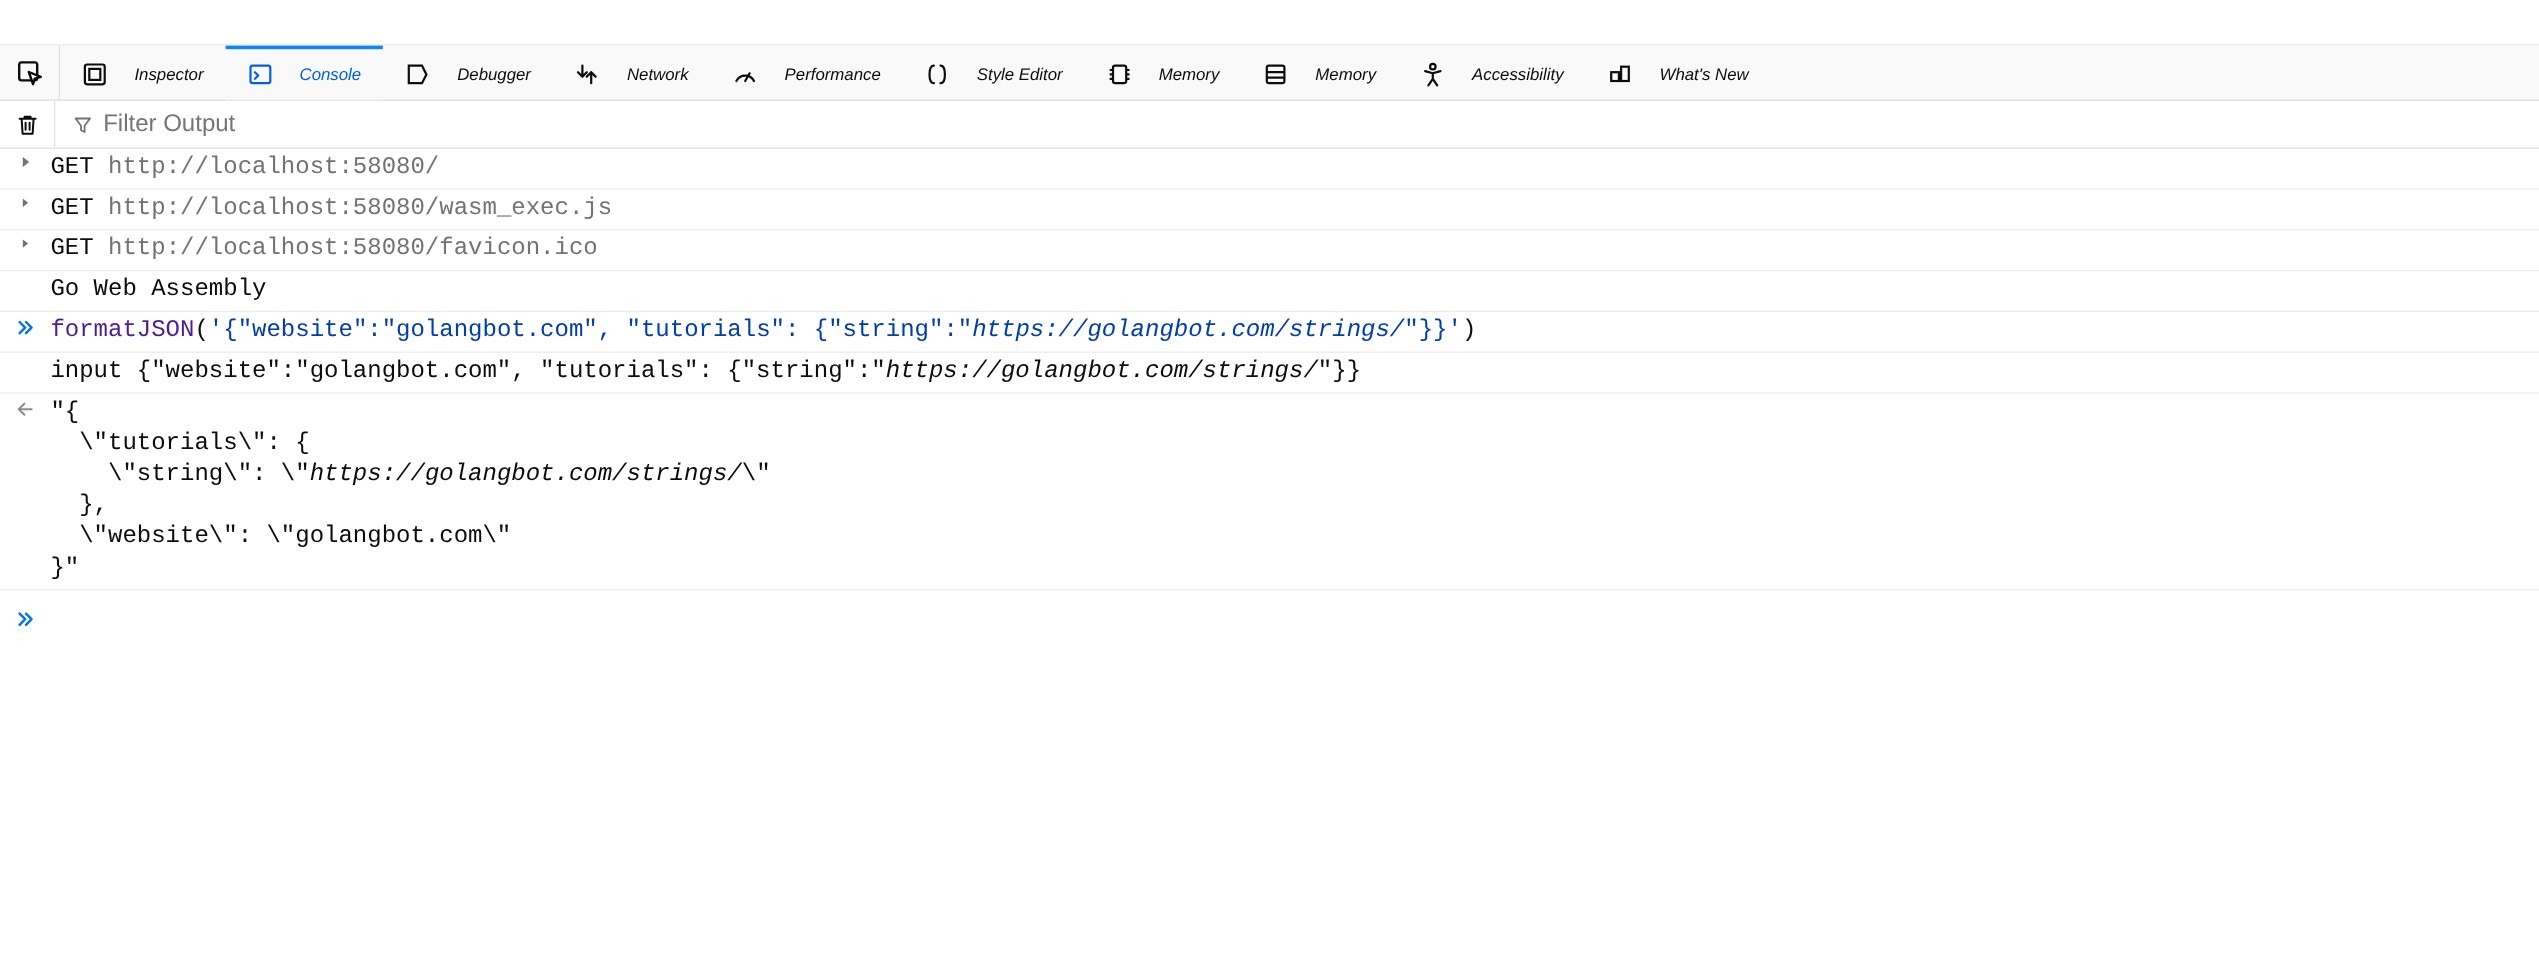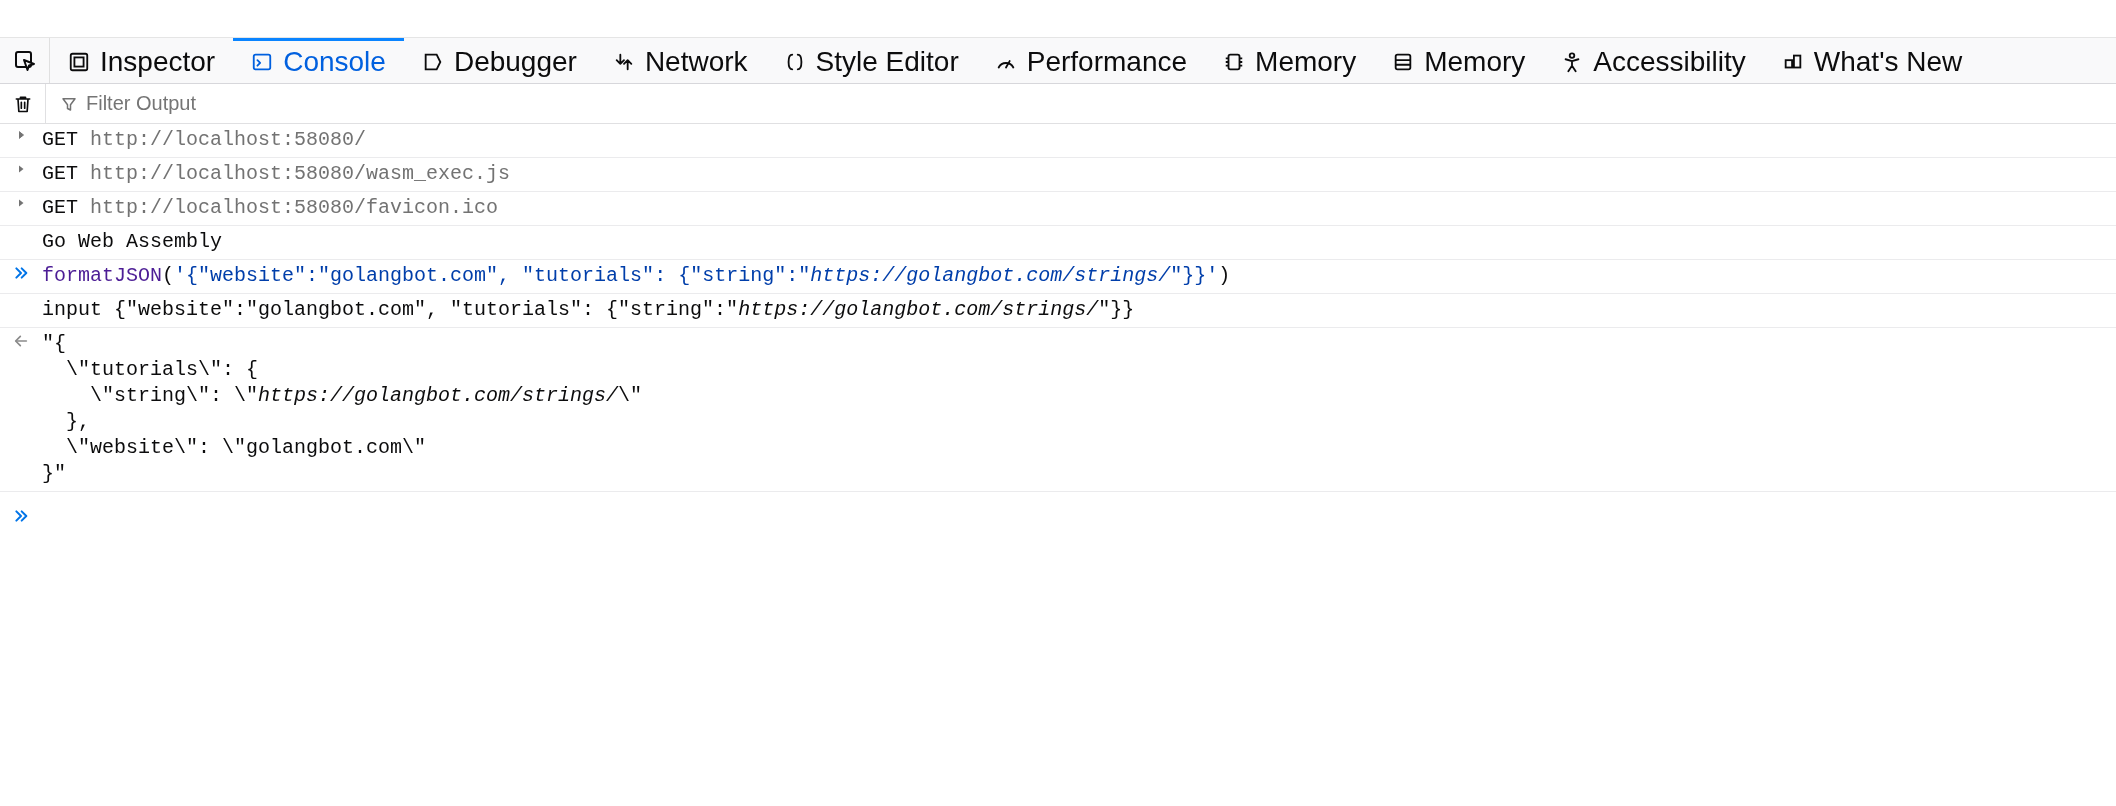--- a/index.html
+++ b/index.html
@@ -1,20 +1,20 @@
 <!DOCTYPE html>
 <html><head>
 <meta charset="utf-8">
 <style>
   * { box-sizing: border-box; margin: 0; padding: 0; }
   html, body { width: 2116px; height: 806px; font-family: -apple-system, BlinkMacSystemFont, "Segoe UI", Helvetica, Arial, sans-serif; background: #fff; color: #0c0c0d; }
   .blank-top { height: 38px; background: #fff; border-bottom: 1px solid #e5e5e5; }
   .tabbar { display: flex; align-items: stretch; height: 46px; background: #f9f9fa; border-bottom: 1px solid #d7d7db; }
   .tabbar .picker { display:flex; align-items:center; justify-content:center; width:50px; border-right:1px solid #e0e0e0; }
-  .tab { display:flex; align-items:center; gap:10px; padding:0 18px; font-size:28px; color:#0c0c0d; cursor:pointer; border-top:3px solid transparent; }
+  .tab { display:flex; align-items:center; gap:22px; padding:0 18px; font-size:14px; color:#0c0c0d; cursor:pointer; border-top:3px solid transparent;font-style:italic; }
   .tab.active { color:#0060df; border-top:3px solid #0a84ff; background:#f9f9fa; }
   .tab .ico { display:flex; align-items:center; }
   .filterbar { display:flex; align-items:center; height:40px; border-bottom:1px solid #e0e0e2; background:#fff; }
   .filterbar .trash { width:46px; display:flex; align-items:center; justify-content:center; border-right:1px solid #e0e0e2; height:100%; }
   .filterbar .filter { display:flex; align-items:center; gap:8px; padding:0 14px; color:#737373; font-size:20px; flex:1; }
   .filterbar input { border:none; outline:none; font-size:20px; color:#737373; width:400px; background:transparent; }
   .rows { }
   .row { display:flex; align-items:flex-start; border-bottom:1px solid #ebebed; padding:3px 12px 4px 0; min-height:31px; font-family: "SFMono-Regular", Menlo, Consolas, "Liberation Mono", monospace; font-size:20px; line-height:1.3; }
   .gutter { width:42px; display:flex; align-items:flex-start; justify-content:center; color:#8a8a8a; padding-top:2px; }
   .content { flex:1; padding-right:12px; white-space:pre; }
@@ -78,35 +78,35 @@
           <path d="M8 4 L8 14 M8 14 L4 10 M8 14 L12 10" stroke="#0c0c0d" stroke-width="2" stroke-linecap="round" stroke-linejoin="round"></path>
           <path d="M16 20 L16 10 M16 10 L12 14 M16 10 L20 14" stroke="#0c0c0d" stroke-width="2" stroke-linecap="round" stroke-linejoin="round"></path>
         </svg>
     </span>
     <span>Network</span>
   </div>
 
   <div class="tab">
     <span class="ico">
       <svg width="22" height="22" viewBox="0 0 24 24" fill="none">
+          <path d="M4 18 A 9 9 0 0 1 20 18" stroke="#0c0c0d" stroke-width="2" fill="none" stroke-linecap="round"></path>
+          <path d="M12 18 L16 11" stroke="#0c0c0d" stroke-width="2" stroke-linecap="round"></path>
+        </svg>
+    </span>
+    <span>Performance</span>
+  </div>
+
+  <div class="tab">
+    <span class="ico">
+      <svg width="22" height="22" viewBox="0 0 24 24" fill="none">
           <path d="M9 4 C5 4 5 9 5 12 C5 15 5 20 9 20" stroke="#0c0c0d" stroke-width="2" fill="none" stroke-linecap="round"></path>
           <path d="M15 4 C19 4 19 9 19 12 C19 15 19 20 15 20" stroke="#0c0c0d" stroke-width="2" fill="none" stroke-linecap="round"></path>
         </svg>
     </span>
     <span>Style Editor</span>
-  </div>
-
-  <div class="tab">
-    <span class="ico">
-      <svg width="22" height="22" viewBox="0 0 24 24" fill="none">
-          <path d="M4 18 A 9 9 0 0 1 20 18" stroke="#0c0c0d" stroke-width="2" fill="none" stroke-linecap="round"></path>
-          <path d="M12 18 L16 11" stroke="#0c0c0d" stroke-width="2" stroke-linecap="round"></path>
-        </svg>
-    </span>
-    <span>Performance</span>
   </div>
 
   <div class="tab">
     <span class="ico">
       <svg width="22" height="22" viewBox="0 0 24 24" fill="none">
           <rect x="6" y="4" width="12" height="16" rx="2" stroke="#0c0c0d" stroke-width="2"></rect>
           <path d="M3 8 H6 M3 12 H6 M3 16 H6 M18 8 H21 M18 12 H21 M18 16 H21" stroke="#0c0c0d" stroke-width="2"></path>
         </svg>
     </span>
     <span>Memory</span>

